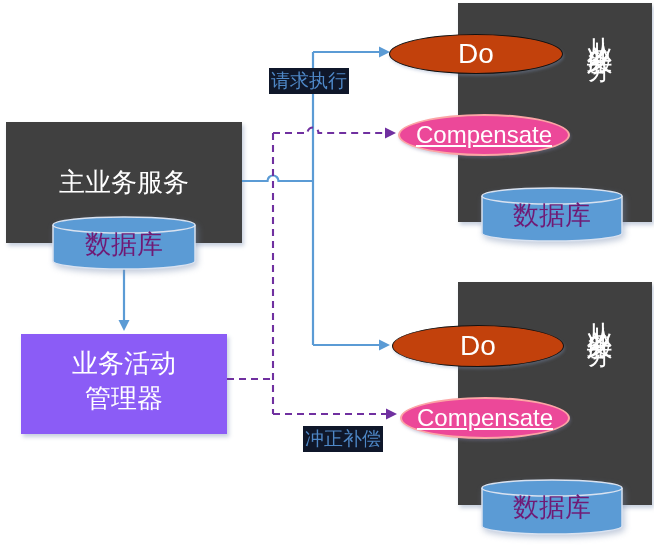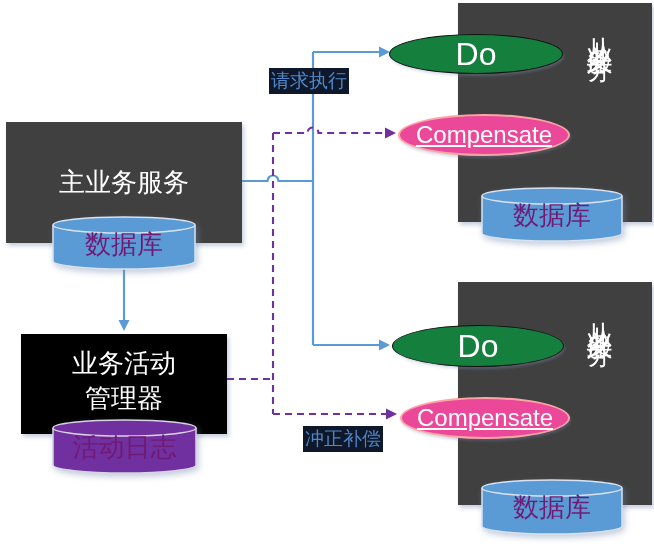--- a/index.html
+++ b/index.html
@@ -5,31 +5,31 @@
   html,body{margin:0;padding:0;background:#fff;}
   #canvas{
     position:relative;width:654px;height:554px;background:#fff;overflow:hidden;
     font-family:"Liberation Sans","DejaVu Sans",sans-serif;
   }
   .rect{
     position:absolute;background:#404040;color:#fff;
     display:flex;align-items:center;justify-content:center;
     box-shadow:2px 3px 4px rgba(130,150,185,.45);
   }
-  .rect.purple{background:#000000;}
+  .rect.purple{background:#8b5cf6;}
   .node-label{font-size:26px;color:#fff;text-align:center;line-height:35px;}
   .vtext{
     position:absolute;writing-mode:vertical-rl;text-orientation:upright;
     color:#fff;font-size:26px;letter-spacing:5px;line-height:30px;white-space:nowrap;
   }
   .ellipse{
     position:absolute;border-radius:50%;display:flex;align-items:center;justify-content:center;
     color:#fff;box-sizing:border-box;
   }
-  .ellipse.do{background:#15803d;border:1.5px solid #111;font-size:32px;box-shadow:1px 2px 3px rgba(130,150,185,.35);}
+  .ellipse.do{background:#c2410c;border:1.5px solid #111;font-size:28px;box-shadow:1px 2px 3px rgba(130,150,185,.35);}
   .ellipse.comp{background:#ec4899;border:2px solid #fca5a5;font-size:24px;box-shadow:1px 2px 3px rgba(130,130,170,.35);text-decoration:underline;}
   .cyl{position:absolute;filter:drop-shadow(2px 3px 3px rgba(120,140,175,.45));}
   .cyl svg{position:absolute;left:0;top:0;}
   .cyl .cyl-label{
     position:absolute;left:0;right:0;top:11px;text-align:center;
     color:#701a75;font-size:26px;
   }
   .edge-label{
     position:absolute;font-size:19px;color:#4E87C6;background:#0f172a;
     padding:0 2px;white-space:nowrap;z-index:6;
@@ -82,27 +82,20 @@
   </svg>
 
   <div class="cyl layer3" style="left:52px;top:216px;width:144px;height:54px;">
     <svg width="144" height="54">
       <path d="M1 9 V45 A71 8 0 0 0 143 45 V9" fill="#5B9BD5" stroke="#D9E2F0" stroke-width="1.5"></path>
       <ellipse cx="72" cy="9" rx="71" ry="8" fill="#5B9BD5" stroke="#D9E2F0" stroke-width="1.5"></ellipse>
     </svg>
     <div class="cyl-label">数据库</div>
   </div>
 
-  <div class="cyl layer3" style="left:52px;top:419px;width:145px;height:55px;">
-    <svg width="145" height="55">
-      <path d="M1 9 V46 A71.5 8 0 0 0 144 46 V9" fill="#7030A0" stroke="#D8D4E4" stroke-width="1.5"></path>
-      <ellipse cx="72.5" cy="9" rx="71.5" ry="8" fill="#7030A0" stroke="#D8D4E4" stroke-width="1.5"></ellipse>
-    </svg>
-    <div class="cyl-label">活动日志</div>
-  </div>
 
   <div class="cyl layer3" style="left:481px;top:187px;width:142px;height:55px;">
     <svg width="142" height="55">
       <path d="M1 9 V46 A70 8 0 0 0 141 46 V9" fill="#5B9BD5" stroke="#D9E2F0" stroke-width="1.5"></path>
       <ellipse cx="71" cy="9" rx="70" ry="8" fill="#5B9BD5" stroke="#D9E2F0" stroke-width="1.5"></ellipse>
     </svg>
     <div class="cyl-label">数据库</div>
   </div>
 
   <div class="cyl layer3" style="left:481px;top:479px;width:142px;height:56px;">

